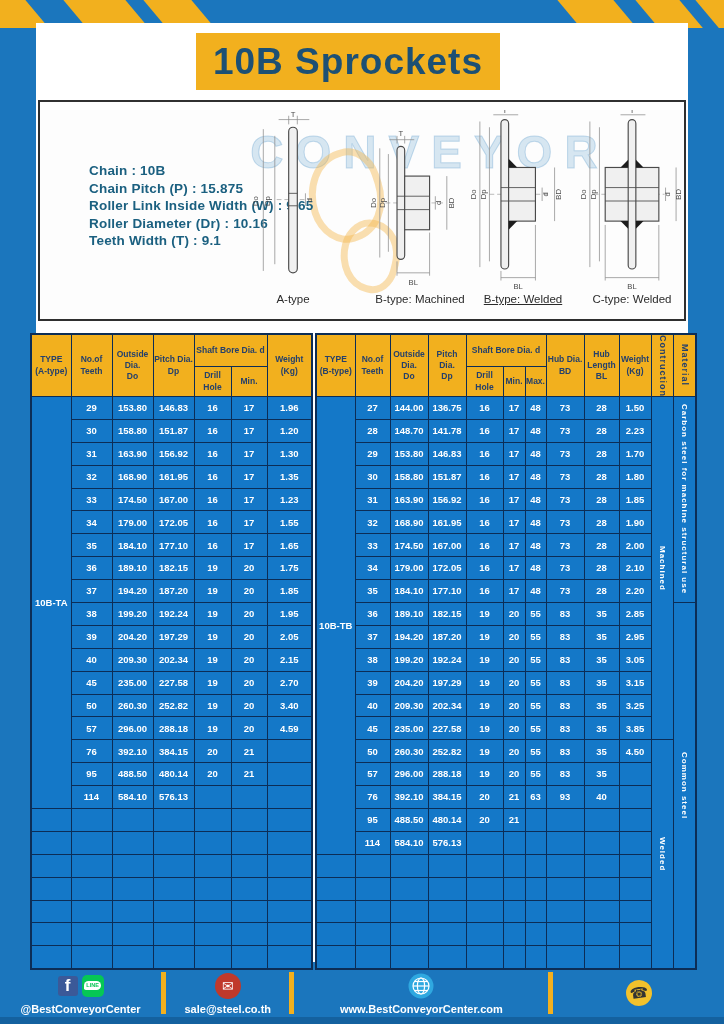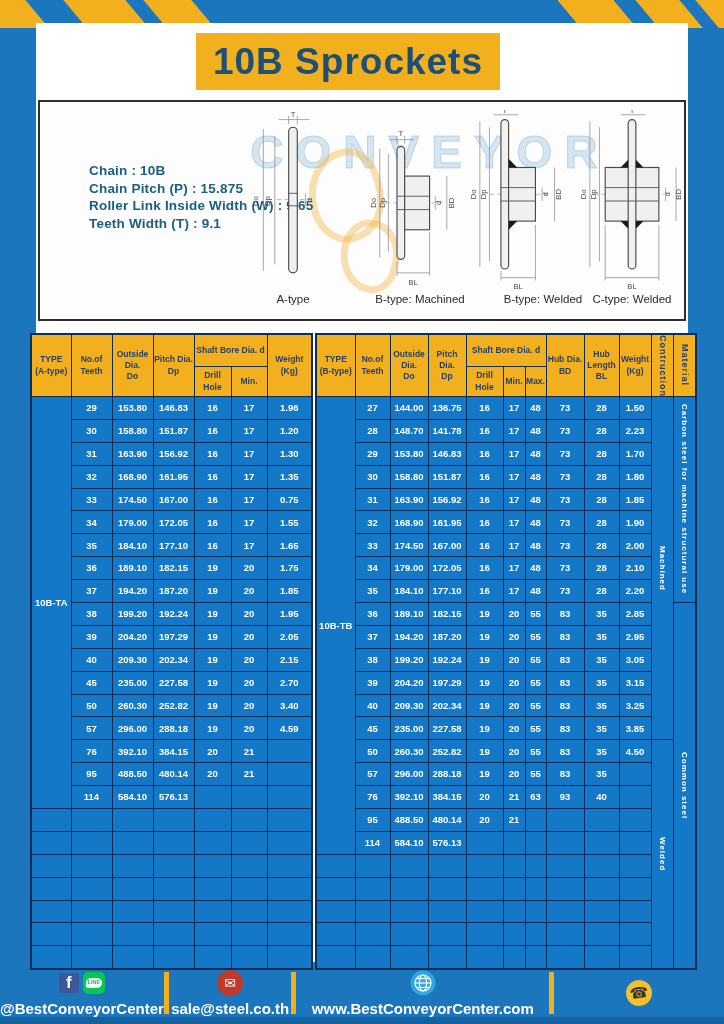--- a/index.html
+++ b/index.html
@@ -49,21 +49,21 @@
     background:var(--cell-blue,#1478c8);color:#ffffff;
     font-size:9.5px;font-weight:bold;height:21.9px;line-height:1;
   }
   .vt{writing-mode:vertical-rl;text-orientation:mixed;letter-spacing:1px;}
   th.vt{font-size:9px !important;}
   td.vt{font-size:8px !important;line-height:1;}
   
   .footer{position:absolute;left:0;top:962px;width:724px;height:62px;display:flex;align-items:center;}
   .fsec{display:flex;flex-direction:column;align-items:center;justify-content:center;gap:3px;height:100%;}
   .fsep{width:5px;height:42px;background:var(--accent-yellow,#f2b01e);flex:0 0 auto;}
-  .flabel{color:#fff;font-size:15px;font-weight:bold;white-space:nowrap;}
+  .flabel{color:#fff;font-size:11px;font-weight:bold;white-space:nowrap;}
   .iconrow{display:flex;gap:4px;align-items:center;height:28px;}
   .fb{width:20px;height:20px;background:var(--facebook-blue,#3b5998);border-radius:3px;color:#fff;font-weight:bold;font-size:17px;display:flex;align-items:flex-end;justify-content:center;overflow:hidden;line-height:20px;}
   .linebadge{width:22px;height:22px;background:var(--line-green,#06c755);border-radius:5px;display:flex;align-items:center;justify-content:center;}
   .linepill{background:#fff;border-radius:5px 5px 5px 2px;padding:2px 2px;font-size:5.5px;font-weight:bold;color:var(--line-green,#06c755);line-height:1;}
   .mail{width:26px;height:26px;border-radius:50%;background:var(--mail-red,#c0392b);color:#fff;font-size:14px;display:flex;align-items:center;justify-content:center;}
   .phone{width:26px;height:26px;border-radius:50%;background:var(--phone-yellow,#f2c12c);color:#333;font-size:15px;display:flex;align-items:center;justify-content:center;transform:rotate(-8deg);}
   .bottom-edge{position:absolute;left:0;bottom:0;width:724px;height:7px;background:#0e4a79;opacity:.45;}
 </style>
 </head>
 <body>
@@ -85,20 +85,21 @@
     <div class="watermark">
       <div>CONVEYOR</div>
     </div>
     <div class="wing wing1"></div>
     <div class="wing wing2"></div>
 
     <div class="speclines">
         <div>Chain : 10B</div>
         <div>Chain Pitch (P) : 15.875</div>
         <div>Roller Link Inside Width (W) : 9.65</div>
+        <div>Roller Diameter (Dr) : 10.16</div>
         <div>Teeth Width (T) : 9.1</div>
       </div>
 
     <svg class="diag" style="left:208px;width:90px;height:182px;" viewBox="0 0 90 190">
       <line class="cl" x1="28" y1="93.5" x2="68" y2="93.5"></line>
       <rect class="part" x="40.5" y="18" width="9" height="152" rx="4.5"></rect>
       <line x1="40.5" y1="87" x2="49.5" y2="87" stroke="#4a4a4a" stroke-width=".9"></line>
       <line x1="40.5" y1="100" x2="49.5" y2="100" stroke="#4a4a4a" stroke-width=".9"></line>
       <line class="dim" x1="40.5" y1="6" x2="40.5" y2="15"></line>
         <line class="dim" x1="49.5" y1="6" x2="49.5" y2="15"></line>
@@ -181,21 +182,21 @@
       <line class="dim" x1="98" y1="60" x2="98" y2="116"></line>
       <text class="dlabel" transform="rotate(-90 103 88)" x="103" y="88" text-anchor="middle">BD</text>
       <line class="dim" x1="24" y1="120" x2="24" y2="178"></line>
         <line class="dim" x1="80" y1="120" x2="80" y2="178"></line>
       <line class="dim" x1="24" y1="175" x2="80" y2="175"></line>
       <text class="dlabel" x="52" y="187" text-anchor="middle">BL</text>
     </svg>
 
     <div class="cap" style="left:208px;width:90px;">A-type</div>
     <div class="cap" style="left:318px;width:124px;">B-type: Machined</div>
-    <div class="cap" style="left:448px;width:110px;">B-type: Welded</div>
+    <div class="cap" style="left:428px;width:110px;text-decoration:underline;">B-type: Welded</div>
     <div class="cap" style="left:538px;width:108px;">C-type: Welded</div>
   </div>
 
   <div class="tblwrap tblwrap-a">
     <table class="spk">
       <colgroup>
         <col style="width:40px">
           <col style="width:41px">
           <col style="width:41px">
           <col style="width:41px">
@@ -256,21 +257,21 @@
             <td>16</td>
             <td>17</td>
             <td>1.35</td>
           </tr>
           <tr>
             <td>33</td>
             <td>174.50</td>
             <td>167.00</td>
             <td>16</td>
             <td>17</td>
-            <td>0.75</td>
+            <td>1.23</td>
           </tr>
           <tr>
             <td>34</td>
             <td>179.00</td>
             <td>172.05</td>
             <td>16</td>
             <td>17</td>
             <td>1.55</td>
           </tr>
           <tr>

